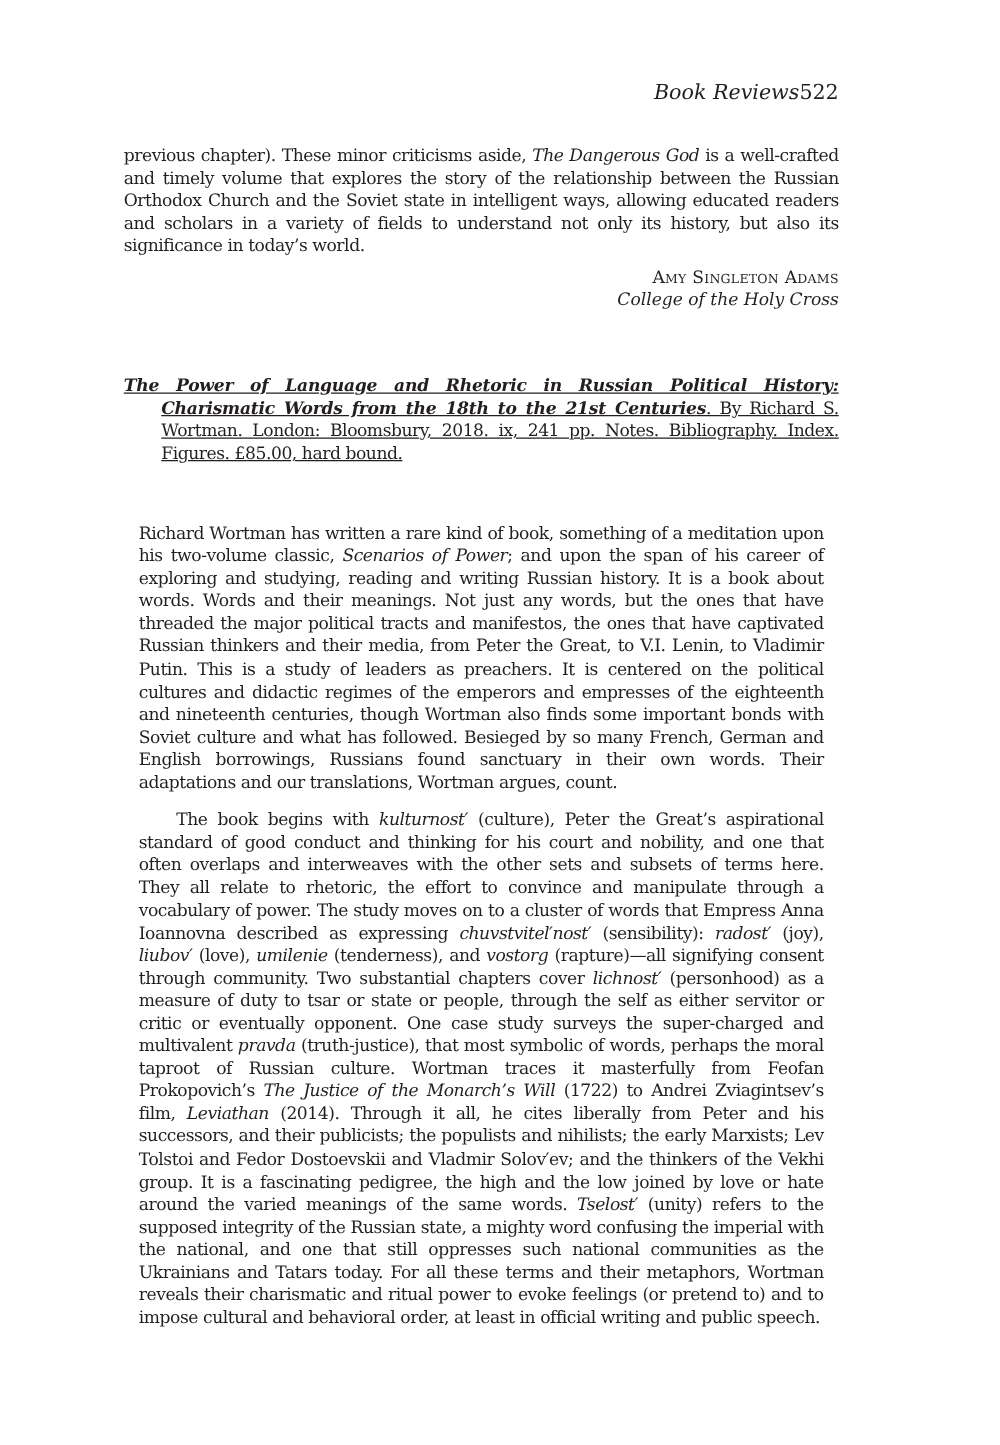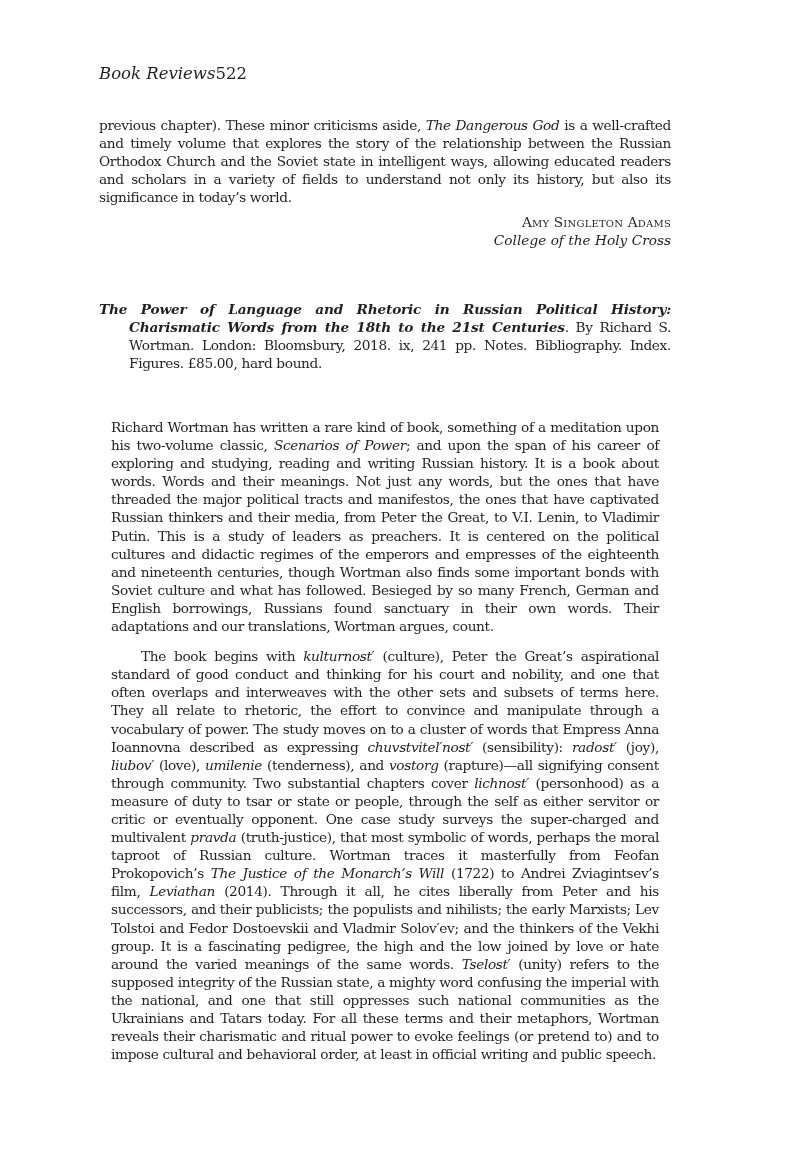--- a/index.html
+++ b/index.html
@@ -4,35 +4,35 @@
 <style>
   html, body { margin: 0; padding: 0; background: #ffffff; }
   body {
     width: 800px; height: 1156px; position: relative; overflow: hidden;
     font-family: "DejaVu Serif", "Liberation Serif", serif;
     color: #231f20;
   }
   .page { position: absolute; left: 99px; top: 0; width: 572px; }
   .running-head {
     position: absolute; top: 63px; left: 0; width: 572px;
-    display: flex; justify-content: flex-start; align-items: baseline;
+    display: flex; justify-content: flex-end; align-items: baseline;
     font-size: 16.5px; line-height: 22px;
   }
   .running-head .section { font-style: italic; }
   .txt {
     font-size: 13.7px; line-height: 18.1px; text-align: justify;
     letter-spacing: -0.35px; word-spacing: 0px;
     hyphens: manual;
   }
   .prev { position: absolute; top: 116px; left: 0; width: 572px; }
   .sig { position: absolute; top: 213px; right: 0; text-align: right; font-size: 13.7px; line-height: 18.1px; }
   .sig .name { font-variant: small-caps; letter-spacing: 0.2px; }
   .sig .affil { font-style: italic; }
   .entry { position: absolute; top: 300px; left: 0; width: 572px; }
-  .entry .citation { padding-left: 30px; text-indent: -30px; }
+  .entry .citation { padding-left: 30px; text-indent: -30px; text-decoration: underline; }
   .entry .citation .booktitle { font-weight: bold; font-style: italic; letter-spacing: -0.2px; }
   .entry .doi { text-align: left; }
   .body-text { position: absolute; top: 406px; left: 0; width: 572px; }
   .body-text p { margin: 12px; }
   .body-text p.indent { text-indent: 30px; }
   .txt i, .txt em { font-style: italic; }
 </style>
 </head>
 <body>
 

